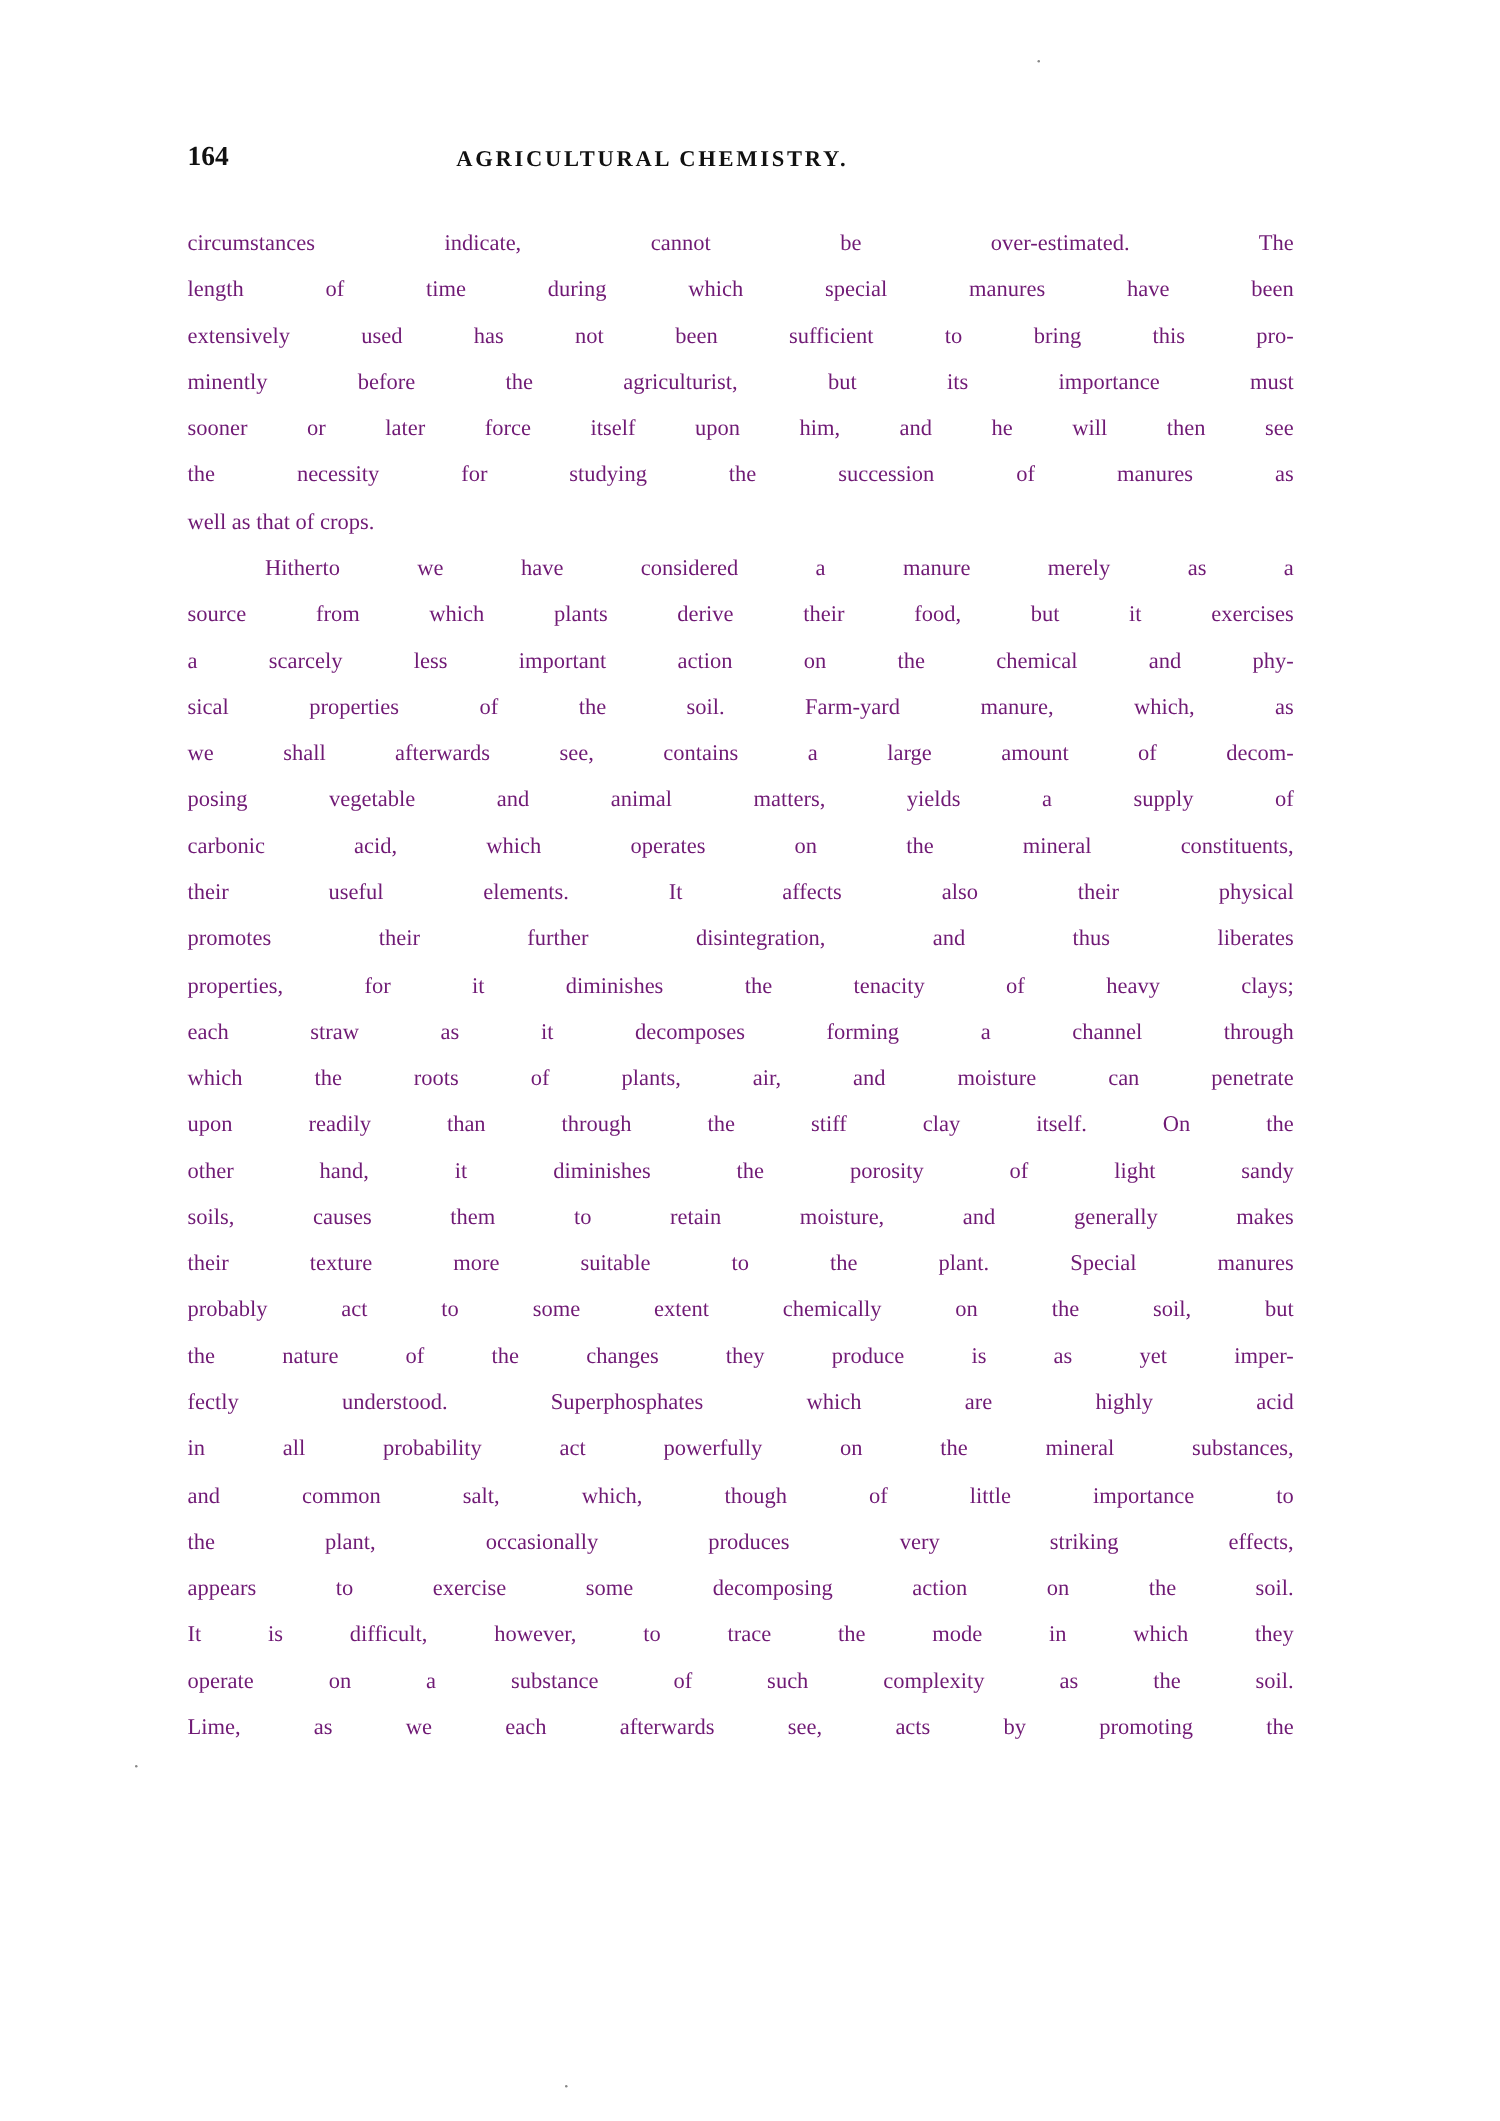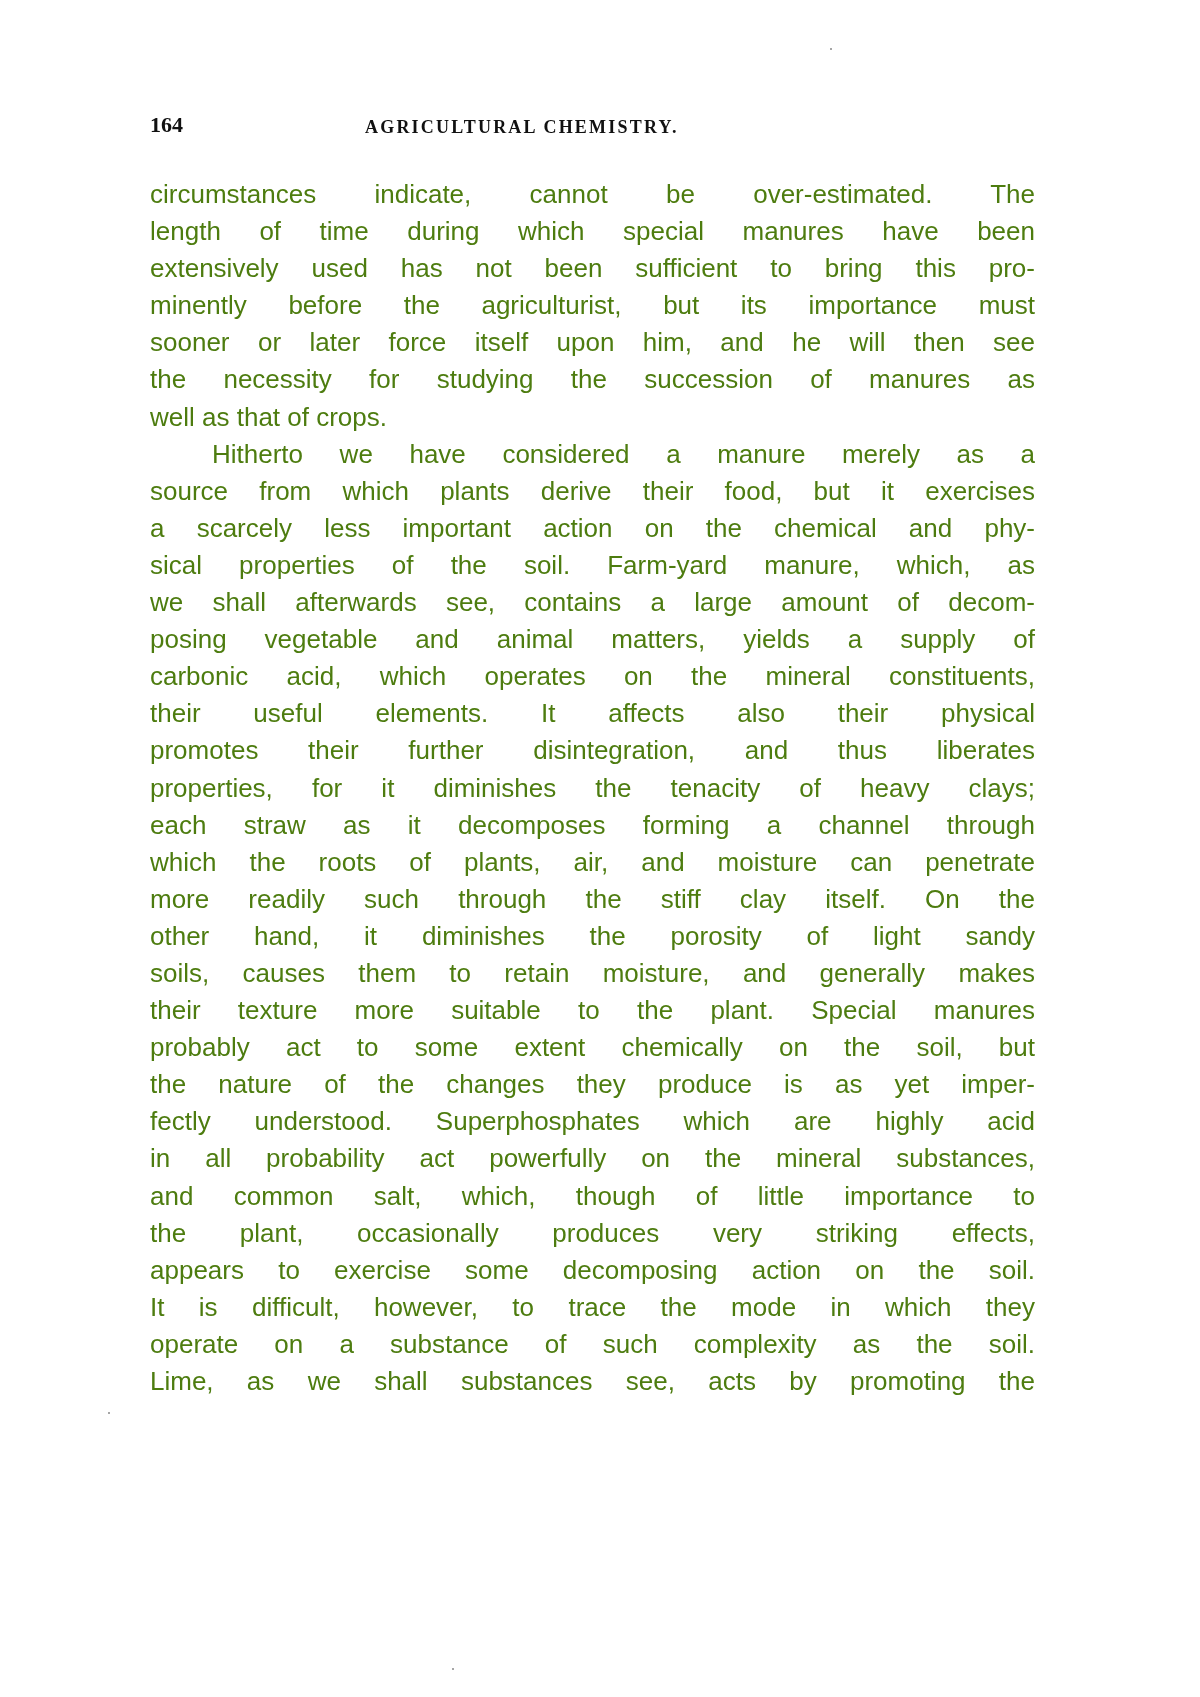--- a/index.html
+++ b/index.html
@@ -1,21 +1,21 @@
 <!DOCTYPE html>
 <html><head>
 <meta charset="utf-8">
 <style>
   html, body { margin:0; padding:0; background:#ffffff; }
   body { width:1200px; height:1697px; position:relative; overflow:hidden; }
   .page { position:absolute; left:0; top:0; width:1200px; height:1697px; background:#fff; }
   .header { position:absolute; left:150px; top:112px; width:890px; height:30px; }
   .page-number { position:absolute; left:0; top:0; font-family:"Liberation Serif", serif; font-weight:bold; font-size:22px; color:#111; }
   .running-head { position:absolute; left:215px; top:5px; font-family:"Liberation Serif", serif; font-weight:bold; font-size:18px; letter-spacing:2.2px; color:#111; }
-  .body-text { position:absolute; left:150px; top:176px; width:885px; font-family:Liberation Sans, sans-serif; font-size:26px; line-height:37.1px; color:#4d7c0f; }
+  .body-text { position:absolute; left:150px; top:176px; width:885px; font-family:Liberation Serif, serif; font-size:18px; line-height:37.1px; color:#701a75; }
   .line { display:block; white-space:nowrap; text-align:justify; text-align-last:justify; height:37.1px; }
   .line.last { text-align-last:left; }
   .line.indent { padding-left:62px; }
   .speck { position:absolute; width:2px; height:2px; background:#888; border-radius:50%; }
 </style>
 </head>
 <body>
 
 <div class="page">
   <div class="header">
@@ -39,33 +39,33 @@
       <span class="line">a scarcely less important action on the chemical and phy-</span>
       <span class="line">sical properties of the soil. Farm-yard manure, which, as</span>
       <span class="line">we shall afterwards see, contains a large amount of decom-</span>
       <span class="line">posing vegetable and animal matters, yields a supply of</span>
       <span class="line">carbonic acid, which operates on the mineral constituents,</span>
       <span class="line">their useful elements. It affects also their physical</span>
       <span class="line">promotes their further disintegration, and thus liberates</span>
       <span class="line">properties, for it diminishes the tenacity of heavy clays;</span>
       <span class="line">each straw as it decomposes forming a channel through</span>
       <span class="line">which the roots of plants, air, and moisture can penetrate</span>
-      <span class="line">more readily such through the stiff clay itself. On the</span>
+      <span class="line">upon readily than through the stiff clay itself. On the</span>
       <span class="line">other hand, it diminishes the porosity of light sandy</span>
       <span class="line">soils, causes them to retain moisture, and generally makes</span>
       <span class="line">their texture more suitable to the plant. Special manures</span>
       <span class="line">probably act to some extent chemically on the soil, but</span>
       <span class="line">the nature of the changes they produce is as yet imper-</span>
       <span class="line">fectly understood. Superphosphates which are highly acid</span>
       <span class="line">in all probability act powerfully on the mineral substances,</span>
       <span class="line">and common salt, which, though of little importance to</span>
       <span class="line">the plant, occasionally produces very striking effects,</span>
       <span class="line">appears to exercise some decomposing action on the soil.</span>
       <span class="line">It is difficult, however, to trace the mode in which they</span>
       <span class="line">operate on a substance of such complexity as the soil.</span>
-      <span class="line">Lime, as we shall substances see, acts by promoting the</span>
+      <span class="line">Lime, as we each afterwards see, acts by promoting the</span>
     </div>
   </div>
 
   <span class="speck" style="left:830px;top:48px;"></span>
   <span class="speck" style="left:108px;top:1412px;"></span>
   <span class="speck" style="left:452px;top:1668px;"></span>
 </div>
 
 </body></html>

